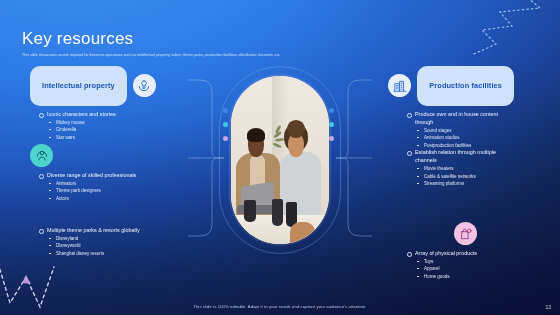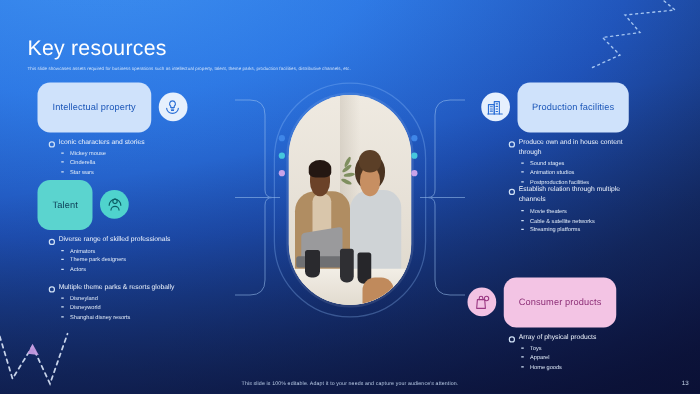--- a/index.html
+++ b/index.html
@@ -107,24 +107,24 @@
   .dots.left{ left:223px; }
   .dots.right{ left:329px; }
   .dots span{ display:block; width:5px; height:5px; border-radius:50%; margin-bottom:9px; }
 
   
   .curves{ position:absolute; inset:0; z-index:3; pointer-events:none; }
 
   
   .sec{ position:absolute; z-index:6; }
   .sec-head{ display:flex; align-items:center; gap:6px; }
-  .sec.right .sec-head{ flex-direction:row-reverse; justify-content:center; }
+  .sec.right .sec-head{ flex-direction:row-reverse; justify-content:flex-start; }
   .pill{
     border-radius:10px; padding:15px 12px;
-    font-size:7.4px; font-weight:400; letter-spacing:.1px;
+    font-size:7.4px; font-weight:700; letter-spacing:.1px;
     white-space:nowrap; line-height:1.35;
   }
   .ico{
     width:23px; height:23px; border-radius:50%;
     display:flex; align-items:center; justify-content:center;
     flex:0 0 auto;
   }
   .ico svg{ display:block; }
   .body{ margin-top:4px; }
   .sec.left .body{ margin-left:8px; }
@@ -258,21 +258,20 @@
             <li>Cinderella</li>
             <li>Star wars</li>
           </ul>
         </li>
       </ul>
     </div>
   </div>
 
   <div class="sec left" style="left:30px; top:144px;">
     <div class="sec-head">
-      <div class="pill" style="background:#5bd4cf;color:#0b3b55">Talent</div>
       <div class="ico" style="background:#4fd3cd">
         <svg width="14" height="14" viewBox="0 0 24 24" fill="none" stroke="#0d5f66" stroke-width="1.6" stroke-linecap="round" stroke-linejoin="round">
           <circle cx="12" cy="7" r="3"></circle>
           <path d="M6.5 19c0-3 2.5-5.2 5.5-5.2S17.5 16 17.5 19"></path>
           <path d="M4 12.5A8.6 8.6 0 0 1 12 4a8.6 8.6 0 0 1 8 8.5"></path>
         </svg>
       </div>
     </div>
     <div class="body">
       <ul class="l1">
@@ -339,21 +338,20 @@
             <li>Cable &amp; satellite networks</li>
             <li>Streaming platforms</li>
           </ul>
         </li>
       </ul>
     </div>
   </div>
 
   <div class="sec right" style="left:374px; top:222px;">
     <div class="sec-head">
-      <div class="pill" style="background:#f3c4e4;color:#8d2f77">Consumer products</div>
       <div class="ico" style="background:#f2c2e3">
         <svg width="14" height="14" viewBox="0 0 24 24" fill="none" stroke="#9a3782" stroke-width="1.5" stroke-linecap="round" stroke-linejoin="round">
           <path d="M5 8h10l1 12H4L5 8z"></path>
           <path d="M7.5 8V6a2.5 2.5 0 0 1 5 0v2"></path>
           <circle cx="17.5" cy="6.5" r="3"></circle>
         </svg>
       </div>
     </div>
     <div class="body">
       <ul class="l1">

